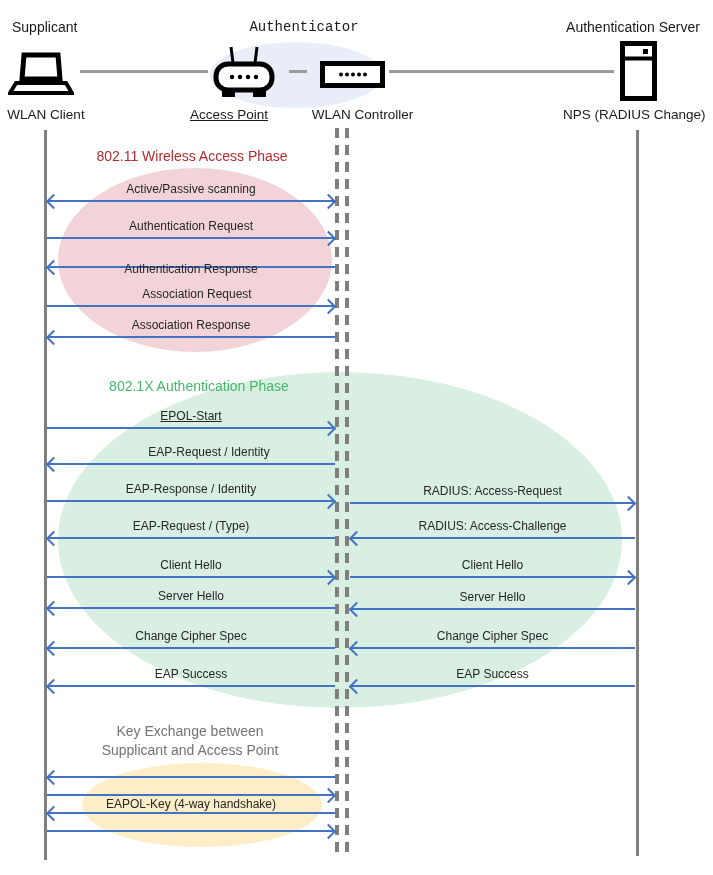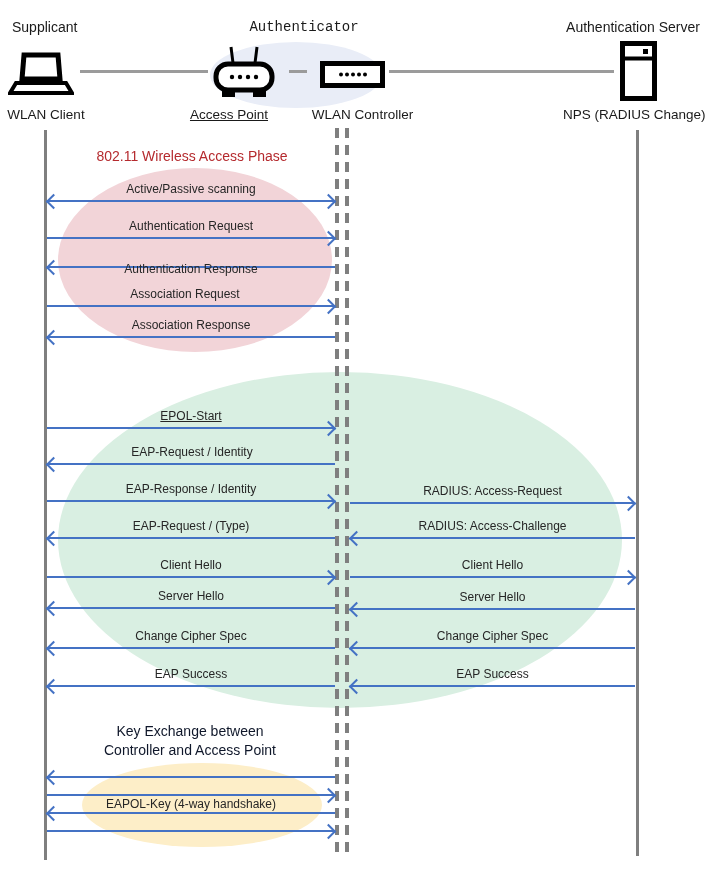--- a/index.html
+++ b/index.html
@@ -133,40 +133,41 @@
   <div class="device-label dl-ap">Access Point</div>
   <div class="device-label dl-controller">WLAN Controller</div>
   <div class="device-label dl-nps">NPS (RADIUS Change)</div>
 
   <div class="lifeline ll-client"></div>
   <div class="dashed-line dl-1"></div>
   <div class="dashed-line dl-2"></div>
   <div class="lifeline ll-server"></div>
 
   <div class="phase-title pt-0" style="color: rgb(181, 42, 46);">802.11 Wireless Access Phase</div>
-  <div class="phase-title pt-2" style="color: #0f172a;">
+  <div class="phase-title pt-1" style="color: rgb(69, 184, 106);">802.1X Authentication Phase</div>
+  <div class="phase-title pt-2" style="color: #737373;">
     <div>Key Exchange between</div>
-    <div>Controller and Access Point</div>
+    <div>Supplicant and Access Point</div>
   </div>
 
   <div>
       <div class="arrow both" style="left: 47px; width: 288px; top: 200px;"></div>
       <div class="msg-label" style="left: 47px; width: 288px; top: 180px;">Active/Passive scanning</div>
       <div class="arrow right" style="left: 47px; width: 288px; top: 237px;"></div>
       <div class="msg-label" style="left: 47px; width: 288px; top: 217px;">Authentication Request</div>
       <div class="arrow left" style="left: 47px; width: 288px; top: 266px;"></div>
       <div class="msg-label" style="left: 47px; width: 288px; top: 260px;">Authentication Response</div>
       <div class="arrow right" style="left: 47px; width: 288px; top: 305px;"></div>
-      <div class="msg-label" style="left: 41px; width: 288px; top: 285px;">Association Request</div>
+      <div class="msg-label" style="left: 53px; width: 288px; top: 285px;">Association Request</div>
       <div class="arrow left" style="left: 47px; width: 288px; top: 336px;"></div>
       <div class="msg-label" style="left: 47px; width: 288px; top: 316px;">Association Response</div>
       <div class="arrow right" style="left: 47px; width: 288px; top: 427px;"></div>
       <div class="msg-label" style="left: 47px; width: 288px; top: 407px; text-decoration: underline;">EPOL-Start</div>
       <div class="arrow left" style="left: 47px; width: 288px; top: 463px;"></div>
-      <div class="msg-label" style="left: 32px; width: 288px; top: 443px; padding-left: 16px;">EAP-Request / Identity</div>
+      <div class="msg-label" style="left: 49px; width: 288px; top: 443px; padding-left: 16px;">EAP-Request / Identity</div>
       <div class="arrow right" style="left: 47px; width: 288px; top: 500px;"></div>
       <div class="msg-label" style="left: 47px; width: 288px; top: 480px;">EAP-Response / Identity</div>
       <div class="arrow right" style="left: 350px; width: 285px; top: 502px;"></div>
       <div class="msg-label" style="left: 350px; width: 285px; top: 482px;">RADIUS: Access-Request</div>
       <div class="arrow left" style="left: 47px; width: 288px; top: 537px;"></div>
       <div class="msg-label" style="left: 47px; width: 288px; top: 517px;">EAP-Request / (Type)</div>
       <div class="arrow left" style="left: 350px; width: 285px; top: 537px;"></div>
       <div class="msg-label" style="left: 350px; width: 285px; top: 517px;">RADIUS: Access-Challenge</div>
       <div class="arrow right" style="left: 47px; width: 288px; top: 576px;"></div>
       <div class="msg-label" style="left: 47px; width: 288px; top: 556px;">Client Hello</div>

